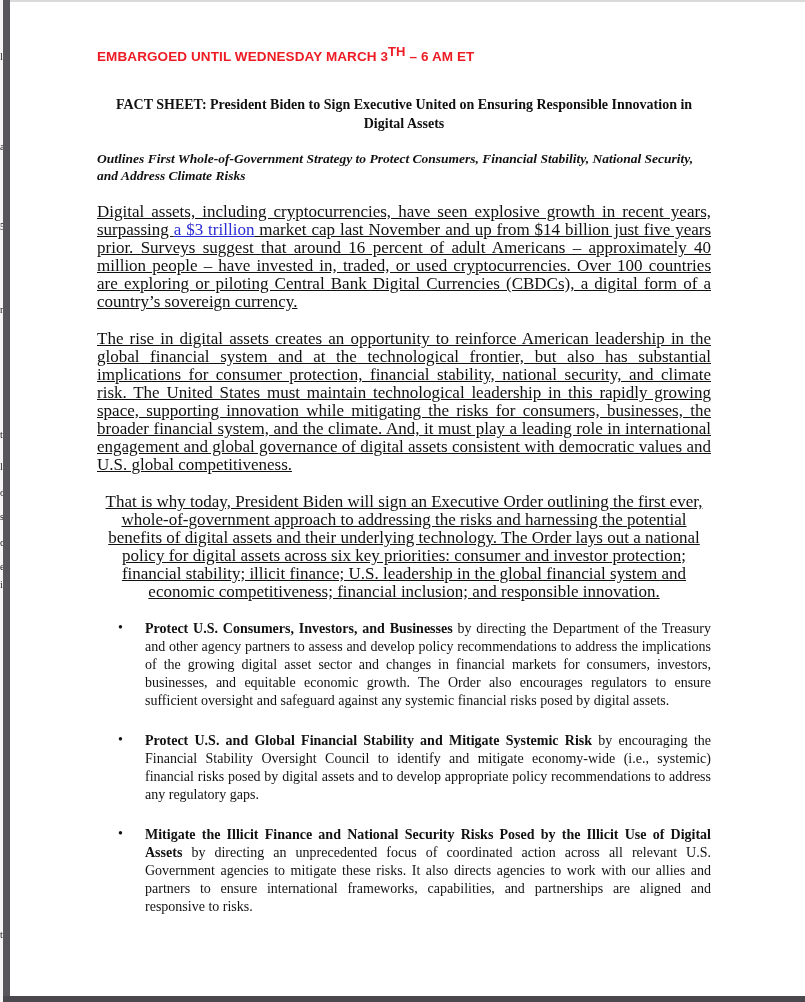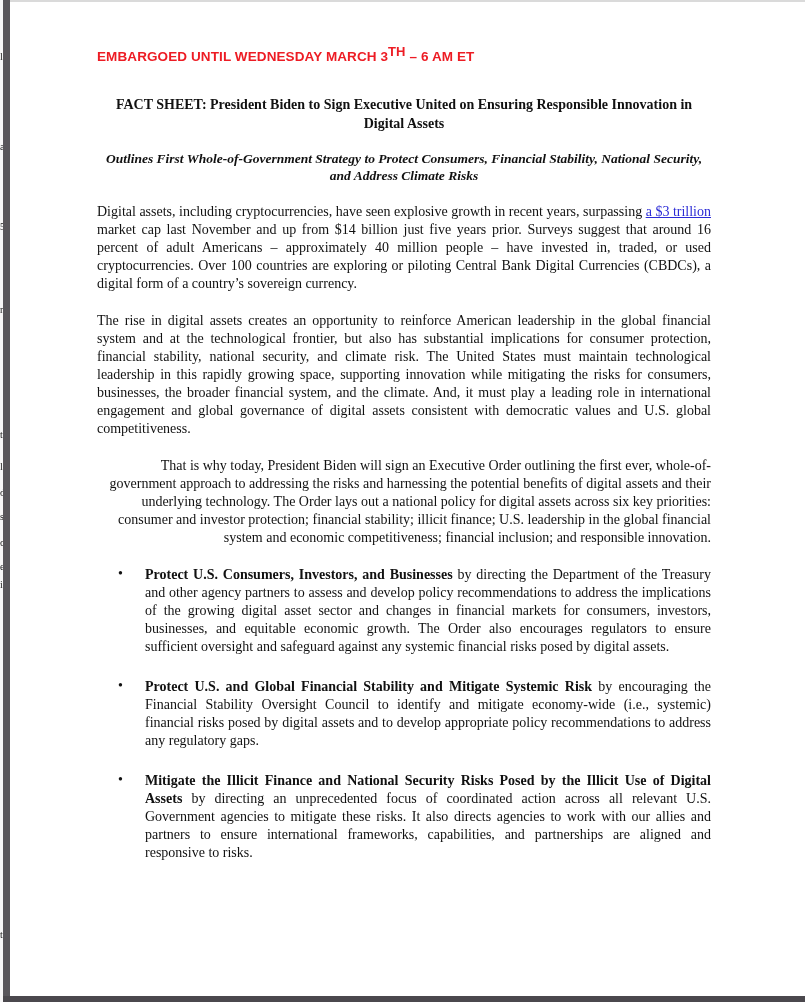--- a/index.html
+++ b/index.html
@@ -60,34 +60,34 @@
     position: relative; top: -5px;
   }
   .doc-title {
     text-align: center;
     font-weight: bold;
     font-size: 14px;
     line-height: 19px;
     margin: 0 0 17px 0;
   }
   .doc-subtitle {
-    text-align: center;
     font-weight: bold;
     font-style: italic;
     font-size: 13.5px;
     line-height: 17px;
     margin: 0 0 19px 0;
   }
   p.body-para {
-    font-size: 14px;
+    font-size: 17px;
     line-height: 18px;
     text-align: justify;
     margin: 0 0 19px 0;
+    text-decoration: underline;
   }
-  p.body-para.ragged { text-align: right; }
+  p.body-para.ragged { text-align: center; }
   a.doc-link {
     color: #2b2bd6;
     text-decoration: underline;
     cursor: pointer;
   }
   ul.eo-bullets {
     list-style: none;
     margin: 0; padding: 0;
   }
   ul.eo-bullets li {

